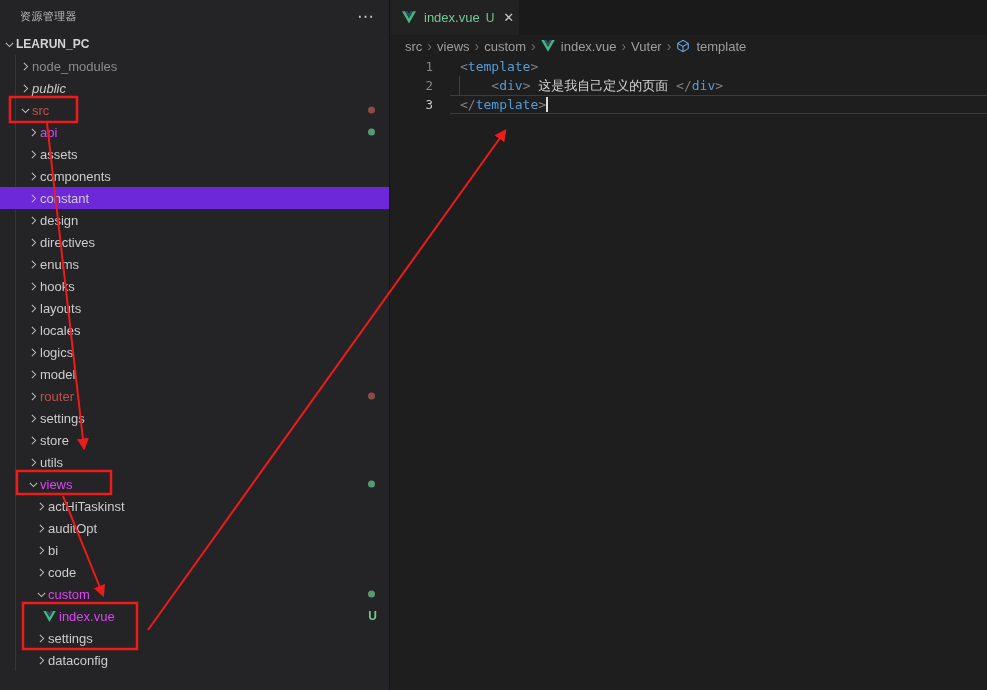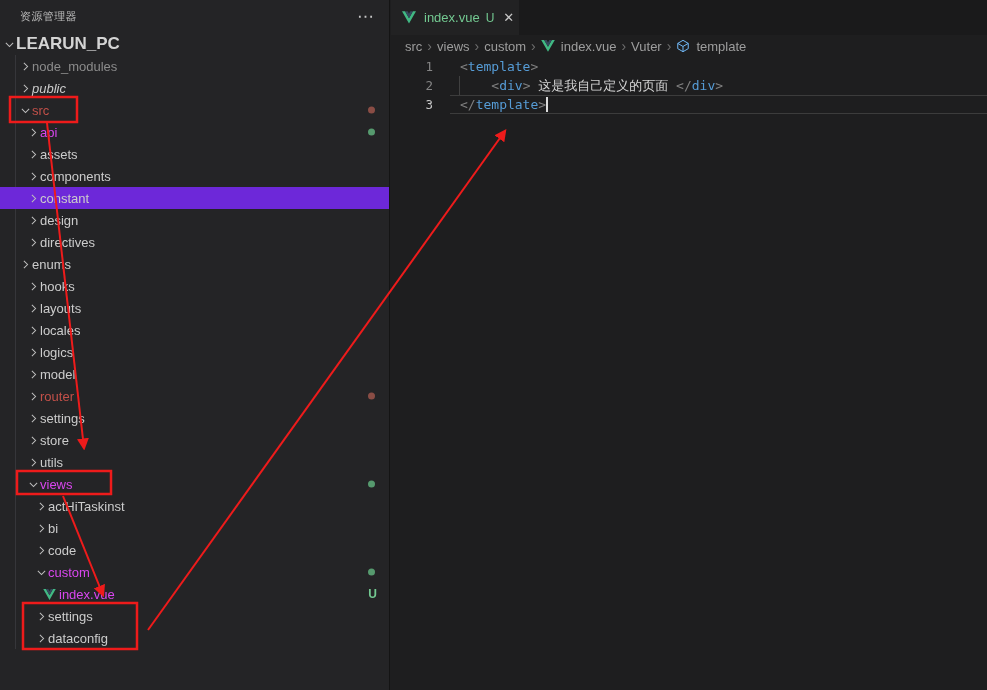--- a/index.html
+++ b/index.html
@@ -5,21 +5,21 @@
   html,body{margin:0;padding:0;}
   body{width:987px;height:690px;overflow:hidden;background:#1e1e1f;position:relative;
        font-family:"Liberation Sans",sans-serif;-webkit-font-smoothing:antialiased;}
 
   
   .sidebar{position:absolute;left:0;top:0;width:390px;height:690px;background:#242426;
            border-right:1px solid #141414;box-sizing:border-box;color:#cccccc;}
   .panel-header{height:33px;display:flex;align-items:center;padding:0 14px 0 20px;}
   .panel-title{flex:1;font-size:11px;color:#bbbbbb;letter-spacing:.4px;}
   .more{color:#c5c5c5;font-size:17px;line-height:10px;cursor:pointer;letter-spacing:1px;}
-  .root-row{height:22px;display:flex;align-items:center;padding-left:3px;font-size:17px;
+  .root-row{height:22px;display:flex;align-items:center;padding-left:3px;font-size:12px;
             font-weight:bold;color:#d4d4d4;}
   .tree{position:relative;}
   .tree-guide{position:absolute;left:15px;top:0;bottom:0;width:1px;background:#36363a;}
   .tree-row{height:22px;display:flex;align-items:center;font-size:13px;position:relative;cursor:pointer;}
   .tree-row.selected{background:#6d28d9;}
   .chev{width:13px;height:16px;flex:none;display:flex;align-items:center;justify-content:center;}
   .chev svg{display:block;}
   .chev.expanded svg{transform:rotate(90deg);}
   .file-icon{width:14px;height:13px;flex:none;display:flex;align-items:center;margin-right:2px;}
   .lbl{white-space:nowrap;}
@@ -141,21 +141,21 @@
         <span class="lbl c-normal">design</span>
       </div>
       <div class="tree-row" style="padding-left: 27px;">
         <span class="chev">
           <svg width="15" height="15" viewBox="0 0 16 16">
             <path d="M6 3.5 L10.5 8 L6 12.5" fill="none" stroke="#bdbdbd" stroke-width="1.3"></path>
           </svg>
         </span>
         <span class="lbl c-normal">directives</span>
       </div>
-      <div class="tree-row" style="padding-left: 19px;">
+      <div class="tree-row" style="padding-left: 27px;">
         <span class="chev">
           <svg width="15" height="15" viewBox="0 0 16 16">
             <path d="M6 3.5 L10.5 8 L6 12.5" fill="none" stroke="#bdbdbd" stroke-width="1.3"></path>
           </svg>
         </span>
         <span class="lbl c-normal">enums</span>
       </div>
       <div class="tree-row" style="padding-left: 27px;">
         <span class="chev">
           <svg width="15" height="15" viewBox="0 0 16 16">
@@ -238,20 +238,28 @@
         <span class="lbl c-green">views</span>
         <span class="badge dot dot-green"></span>
       </div>
       <div class="tree-row" style="padding-left: 35px;">
         <span class="chev">
           <svg width="15" height="15" viewBox="0 0 16 16">
             <path d="M6 3.5 L10.5 8 L6 12.5" fill="none" stroke="#bdbdbd" stroke-width="1.3"></path>
           </svg>
         </span>
         <span class="lbl c-normal">actHiTaskinst</span>
+      </div>
+      <div class="tree-row" style="padding-left: 35px;">
+        <span class="chev">
+          <svg width="15" height="15" viewBox="0 0 16 16">
+            <path d="M6 3.5 L10.5 8 L6 12.5" fill="none" stroke="#bdbdbd" stroke-width="1.3"></path>
+          </svg>
+        </span>
+        <span class="lbl c-normal">auditOpt</span>
       </div>
       <div class="tree-row" style="padding-left: 35px;">
         <span class="chev">
           <svg width="15" height="15" viewBox="0 0 16 16">
             <path d="M6 3.5 L10.5 8 L6 12.5" fill="none" stroke="#bdbdbd" stroke-width="1.3"></path>
           </svg>
         </span>
         <span class="lbl c-normal">bi</span>
       </div>
       <div class="tree-row" style="padding-left: 35px;">

